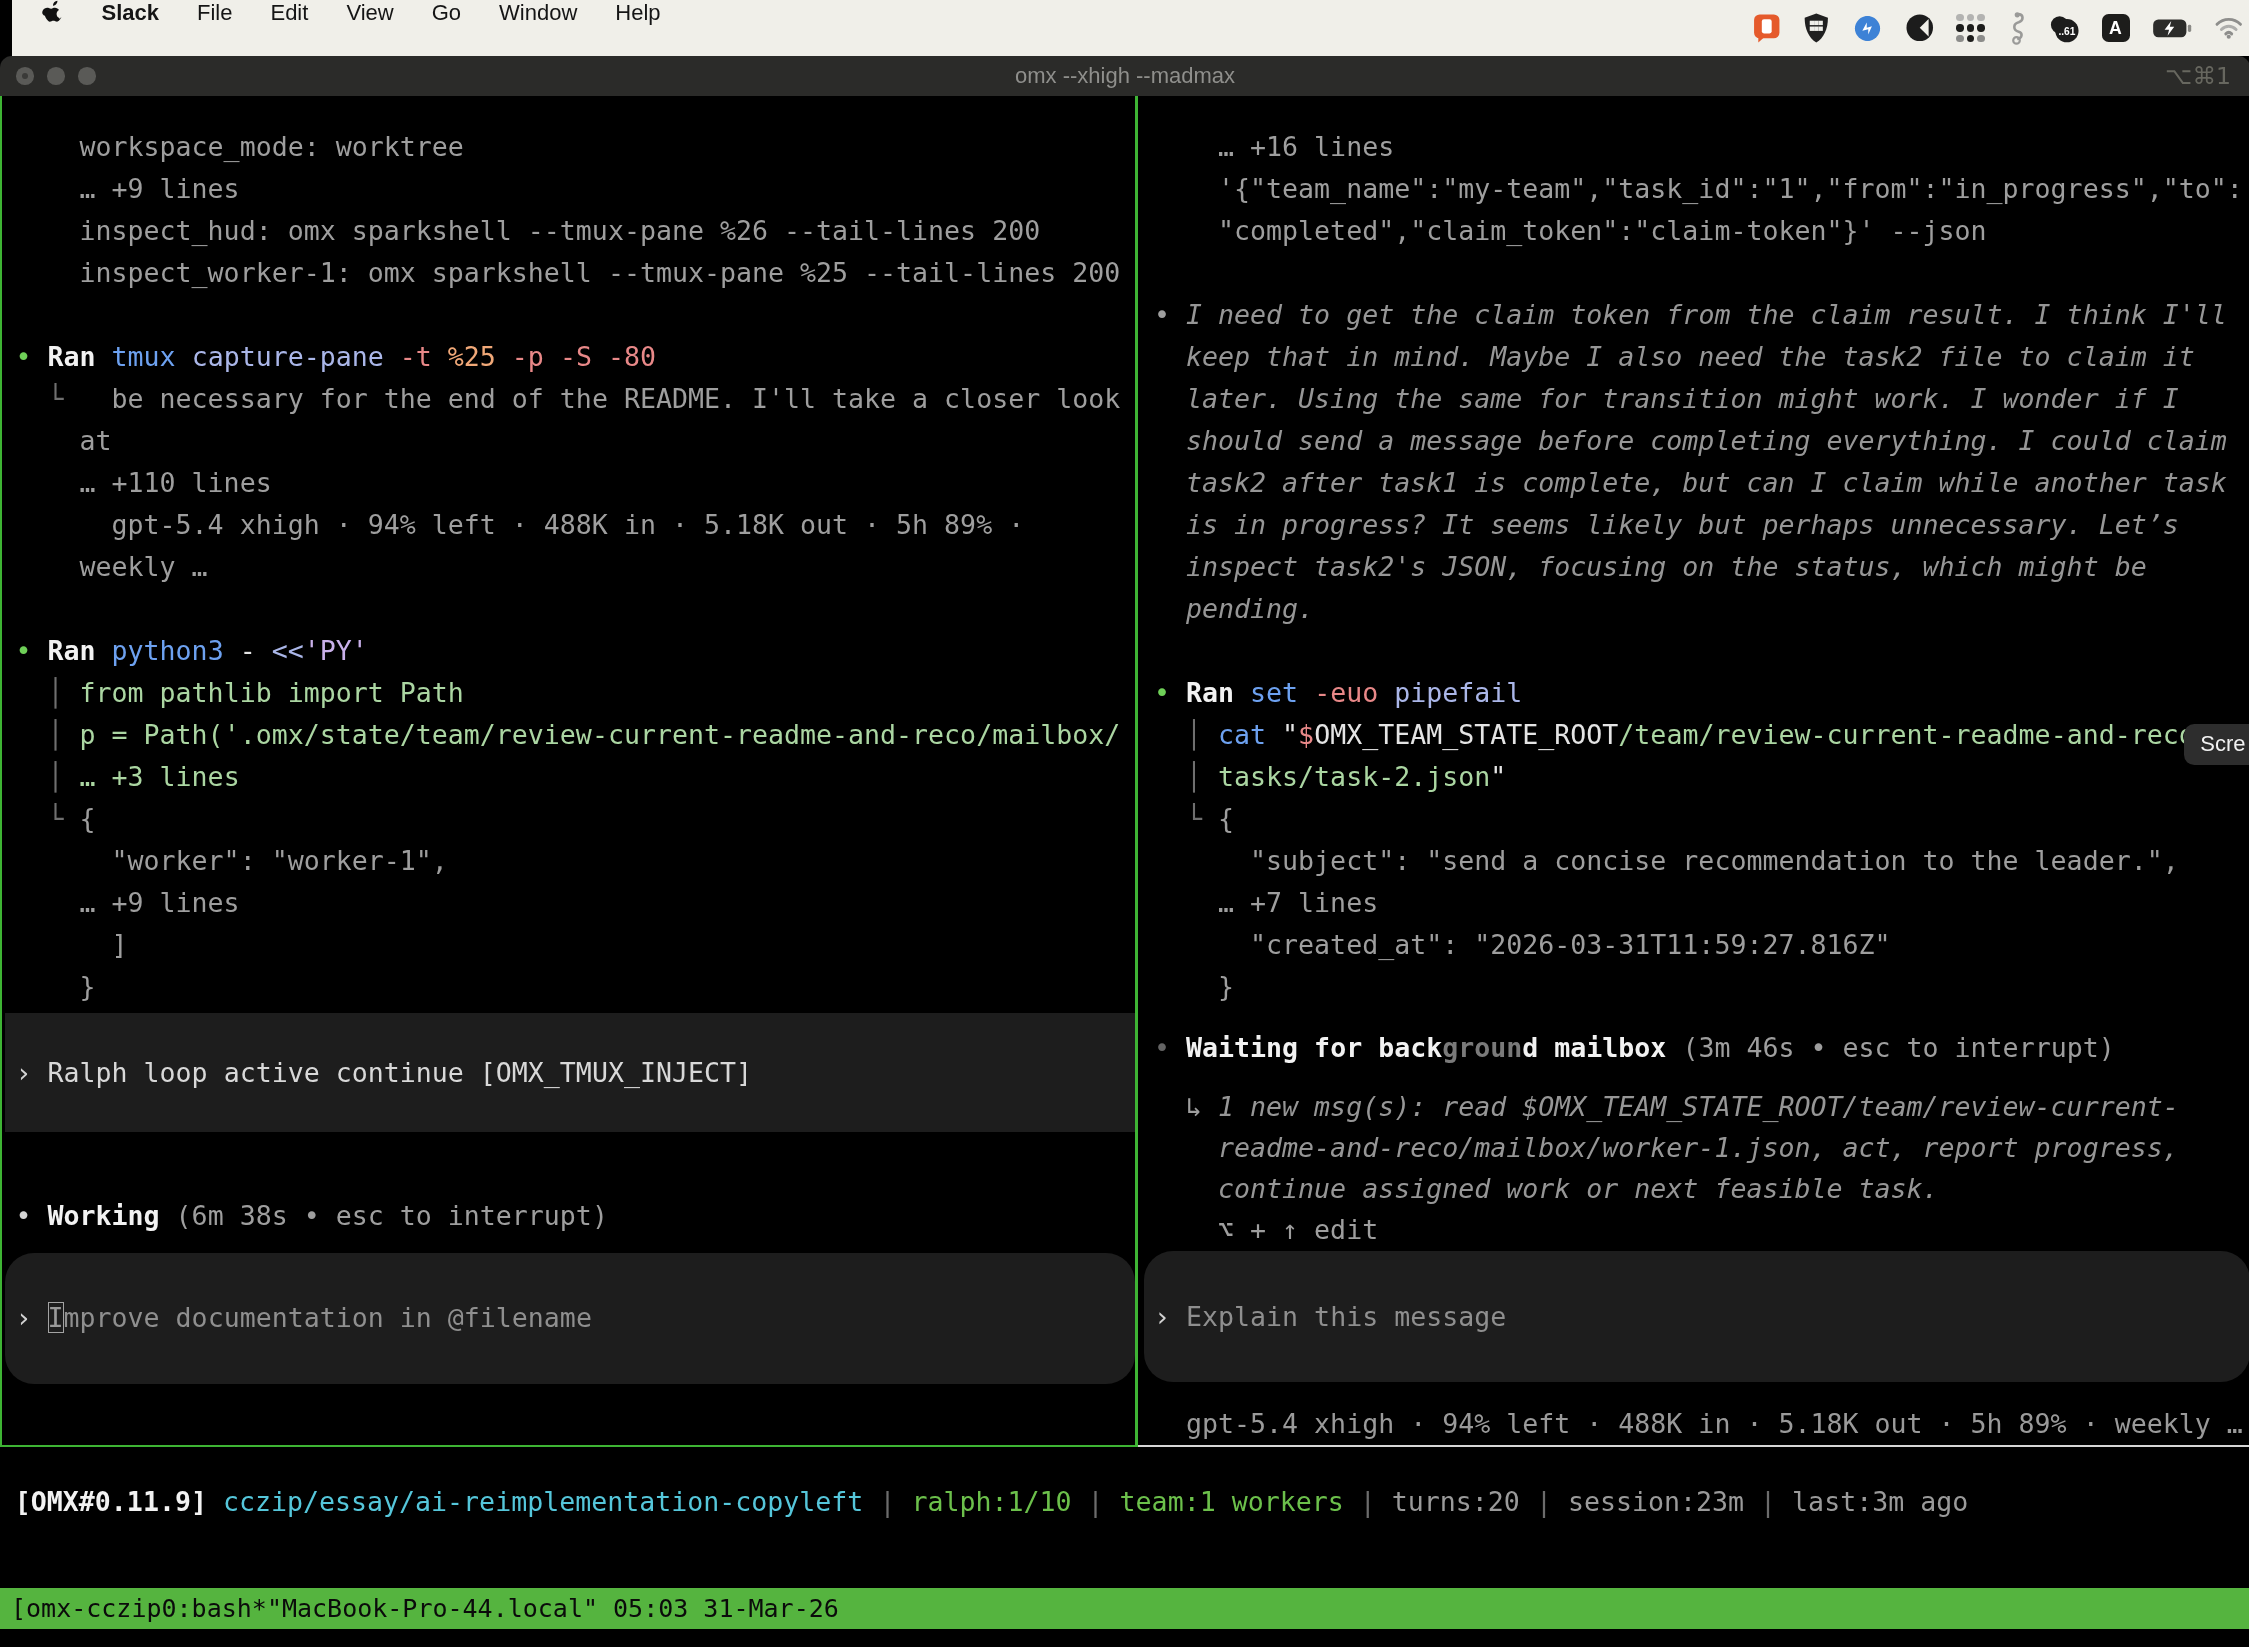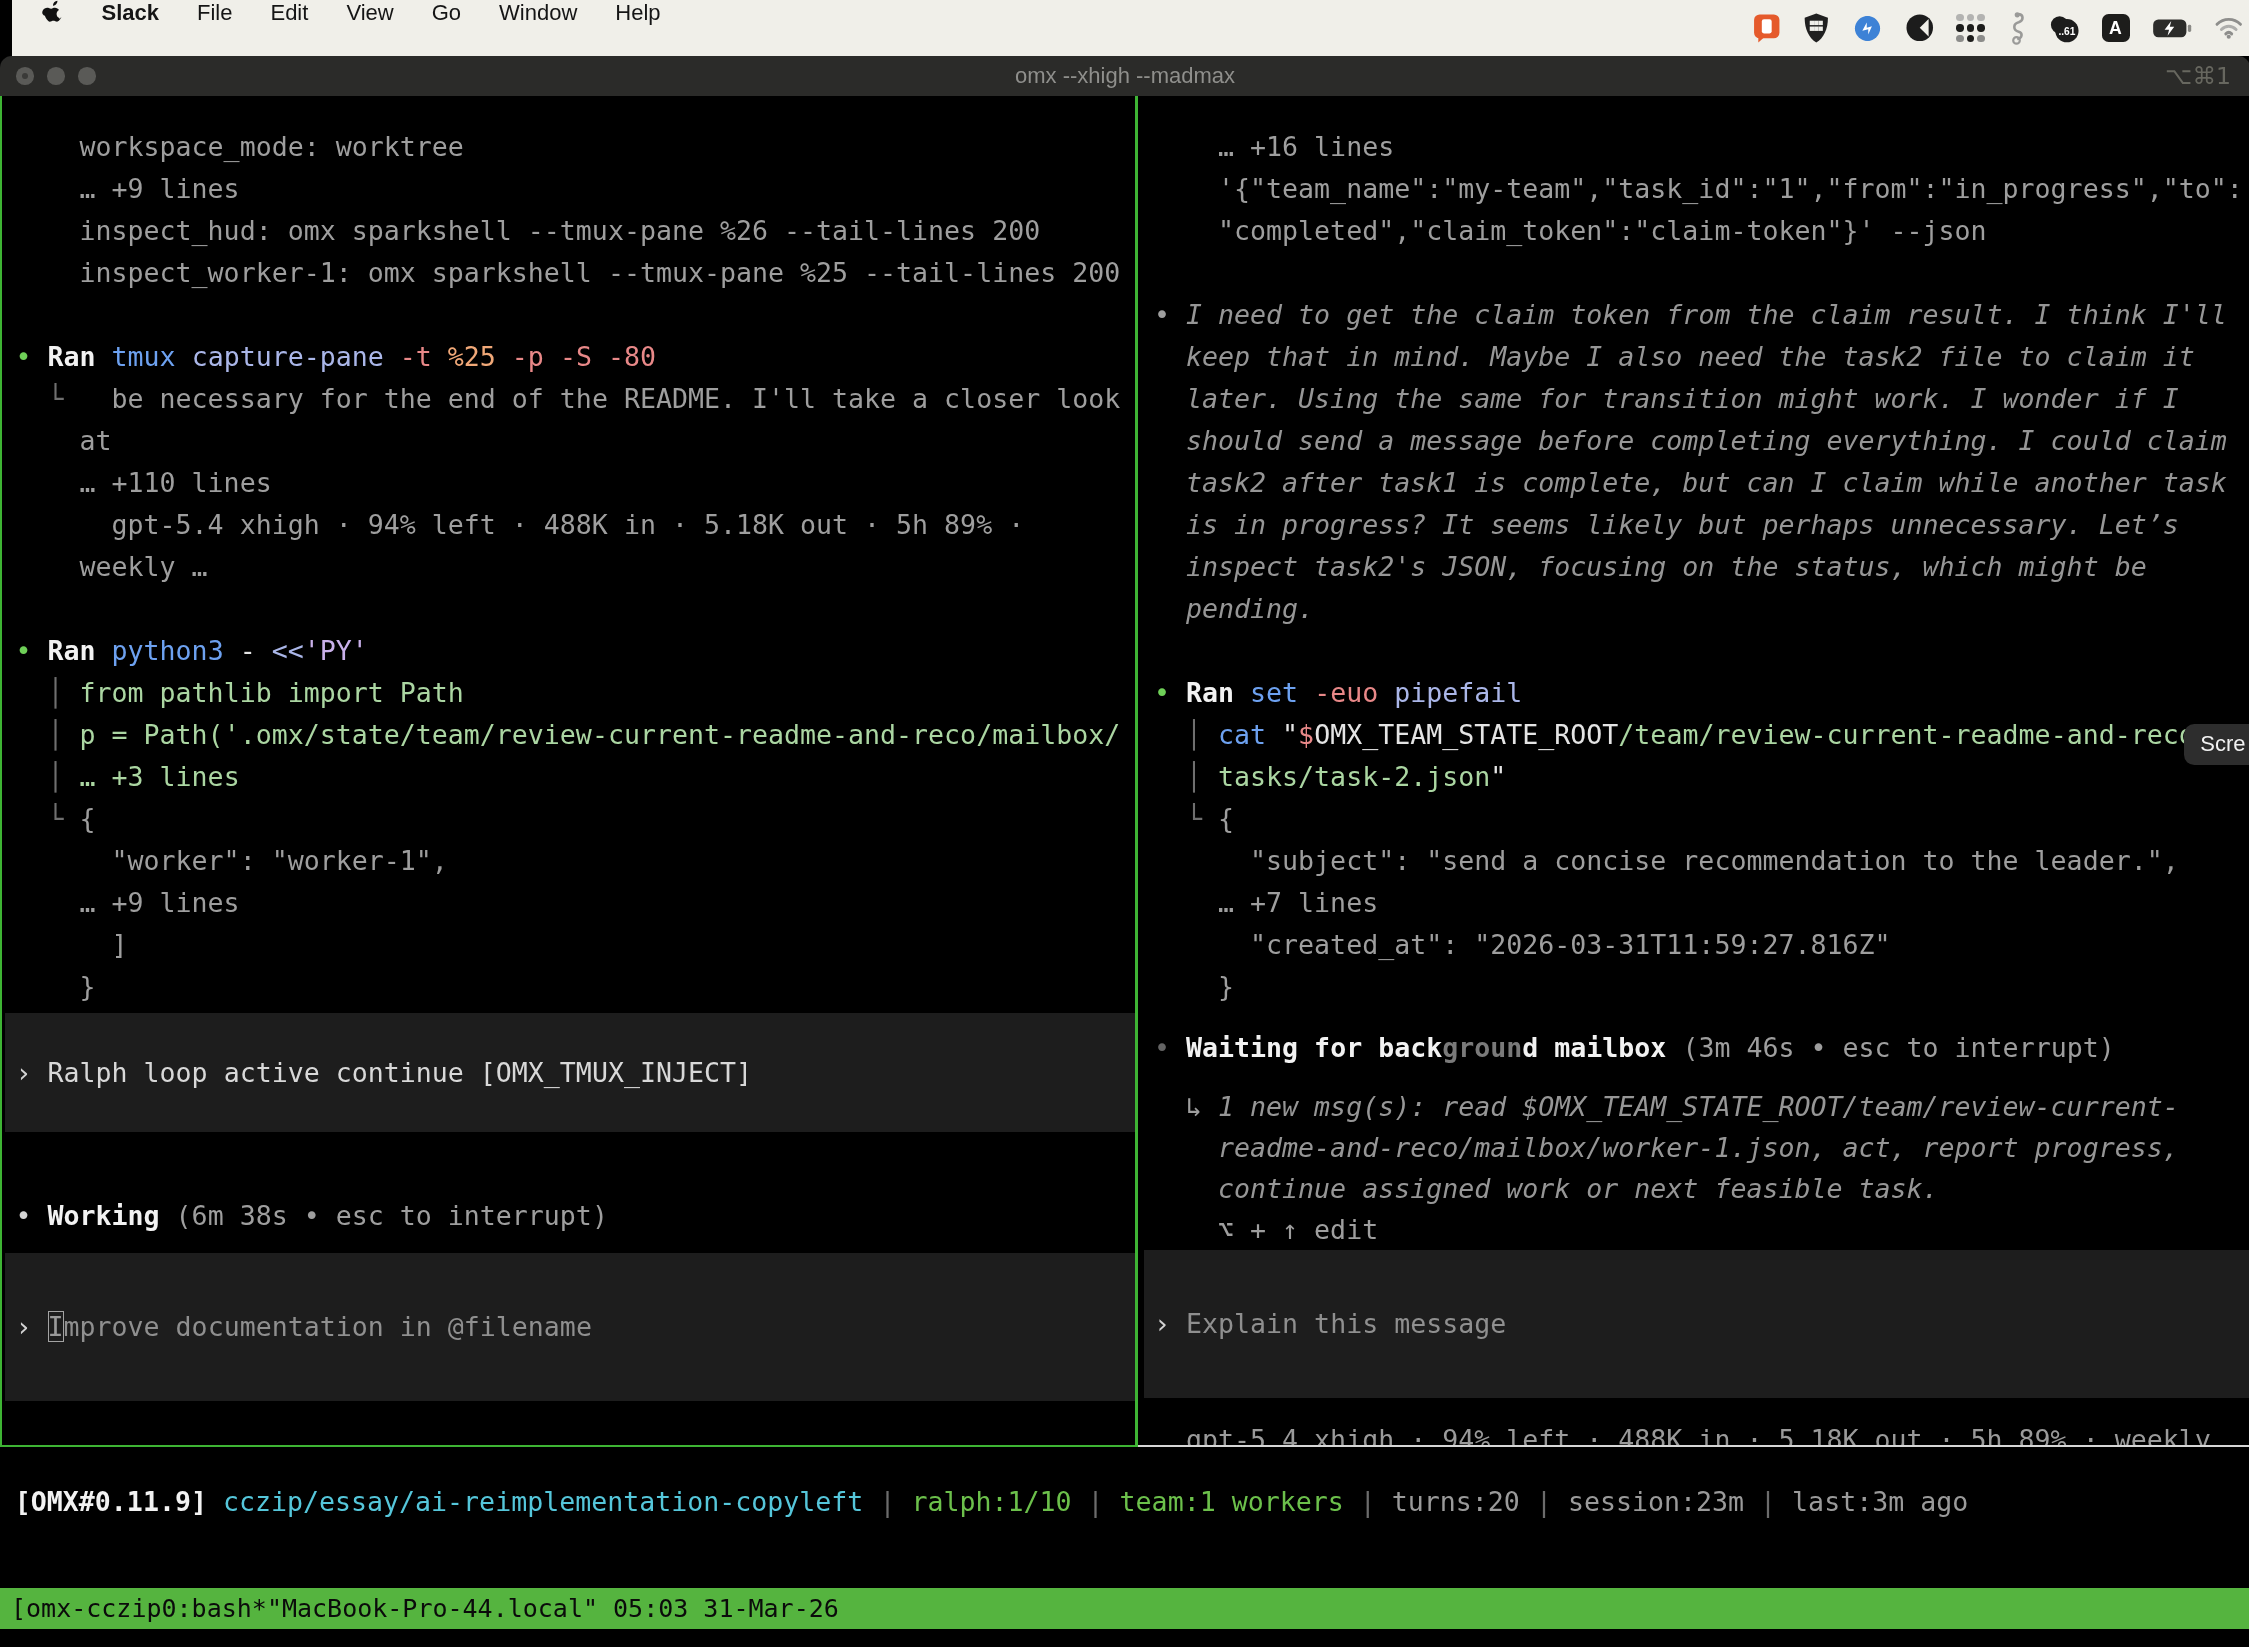--- a/index.html
+++ b/index.html
@@ -47,21 +47,21 @@
   .bb-left  { position:absolute; top:1389px; left:0; width:1138px; height:2.2px; background:#3eb434; }
   .bb-right { position:absolute; top:1389px; left:1138px; width:1112px; height:2.2px; background:#d6d6d6; }
 
   .tline { height:42px; line-height:42px; font-size:26.6px; white-space:pre; }
   .msgs .tline { height:41px; line-height:41px; }
 
   .band { background:#1d1d1d; margin-left:-10.3px; display:flex; align-items:center;
     padding-left:10.3px; flex:none; }
   .band .tline { height:42px;text-align:right; }
   .inject-band { height:119px; margin-top:5.9px; }
-  .input-band  { height:148px; }
+  .input-band  { height:131px;border-radius:29px; }
   .pane-left  .working { margin-top:63px; }
   .pane-left  .input-band { margin-top:15.5px; }
   .pane-left  .pstatus { margin-top:20.7px; }
   .pane-right .waiting { margin-top:19px; }
   .pane-right .msgs { margin-top:17.7px; }
   .pane-right .input-band { margin-top:auto; }
   .pane-right .pstatus { margin-top:20.7px; }
 
   
   .seg-g  { color:#9e9e9e; }

